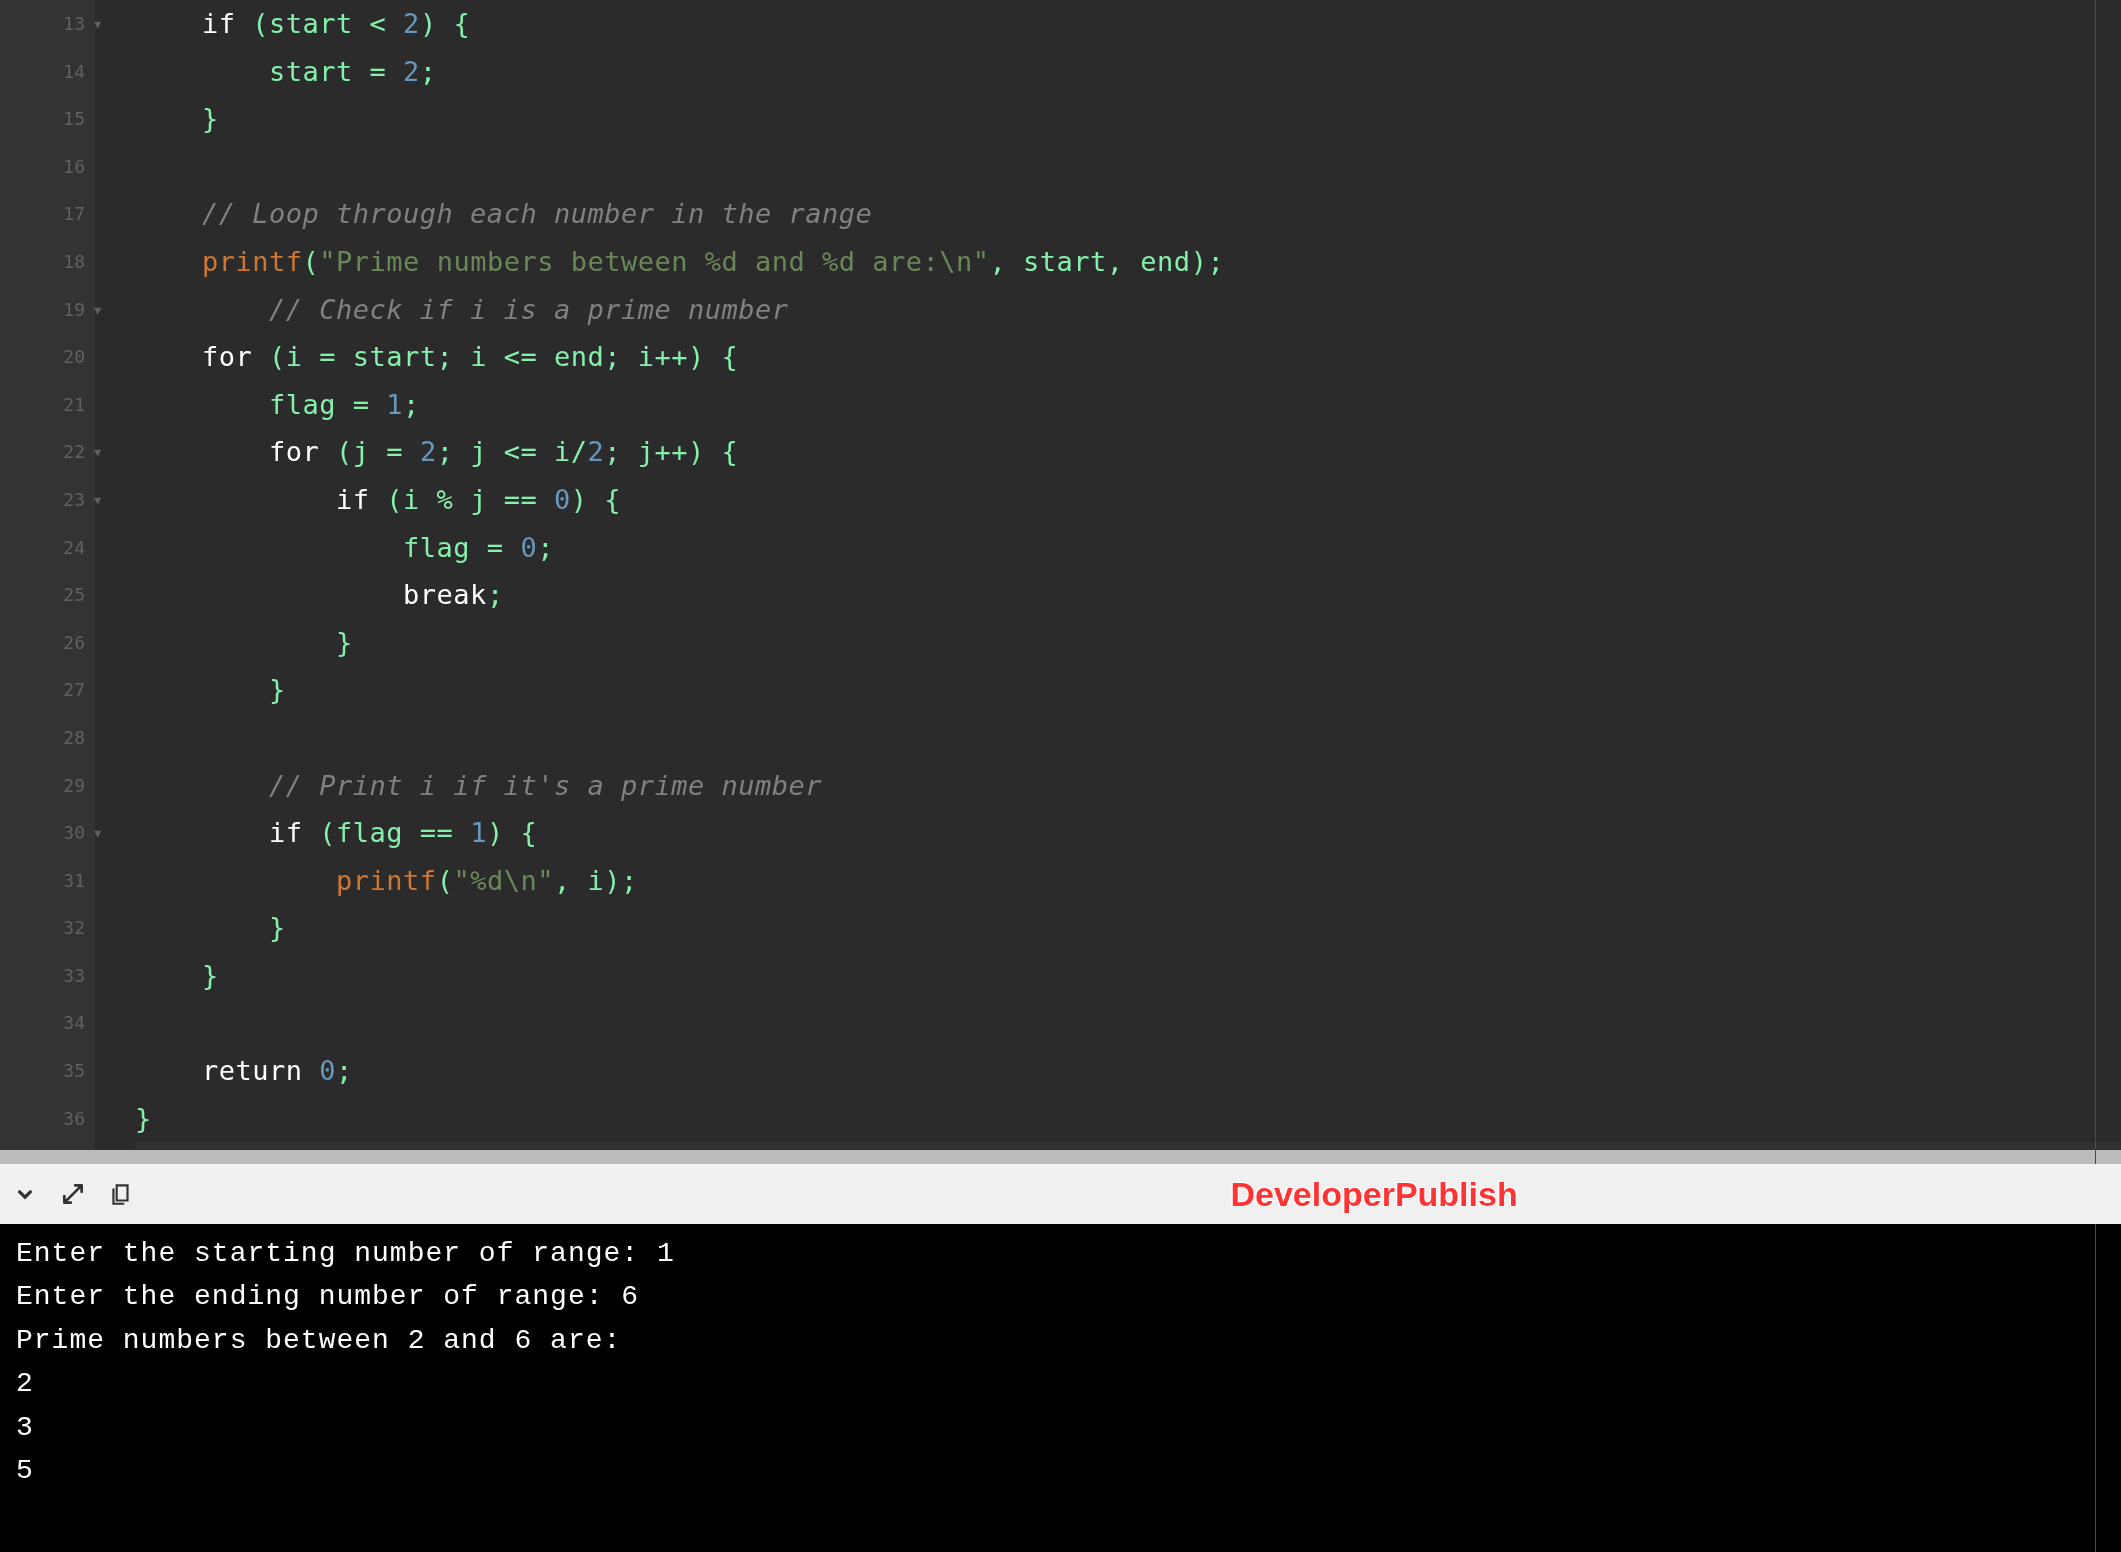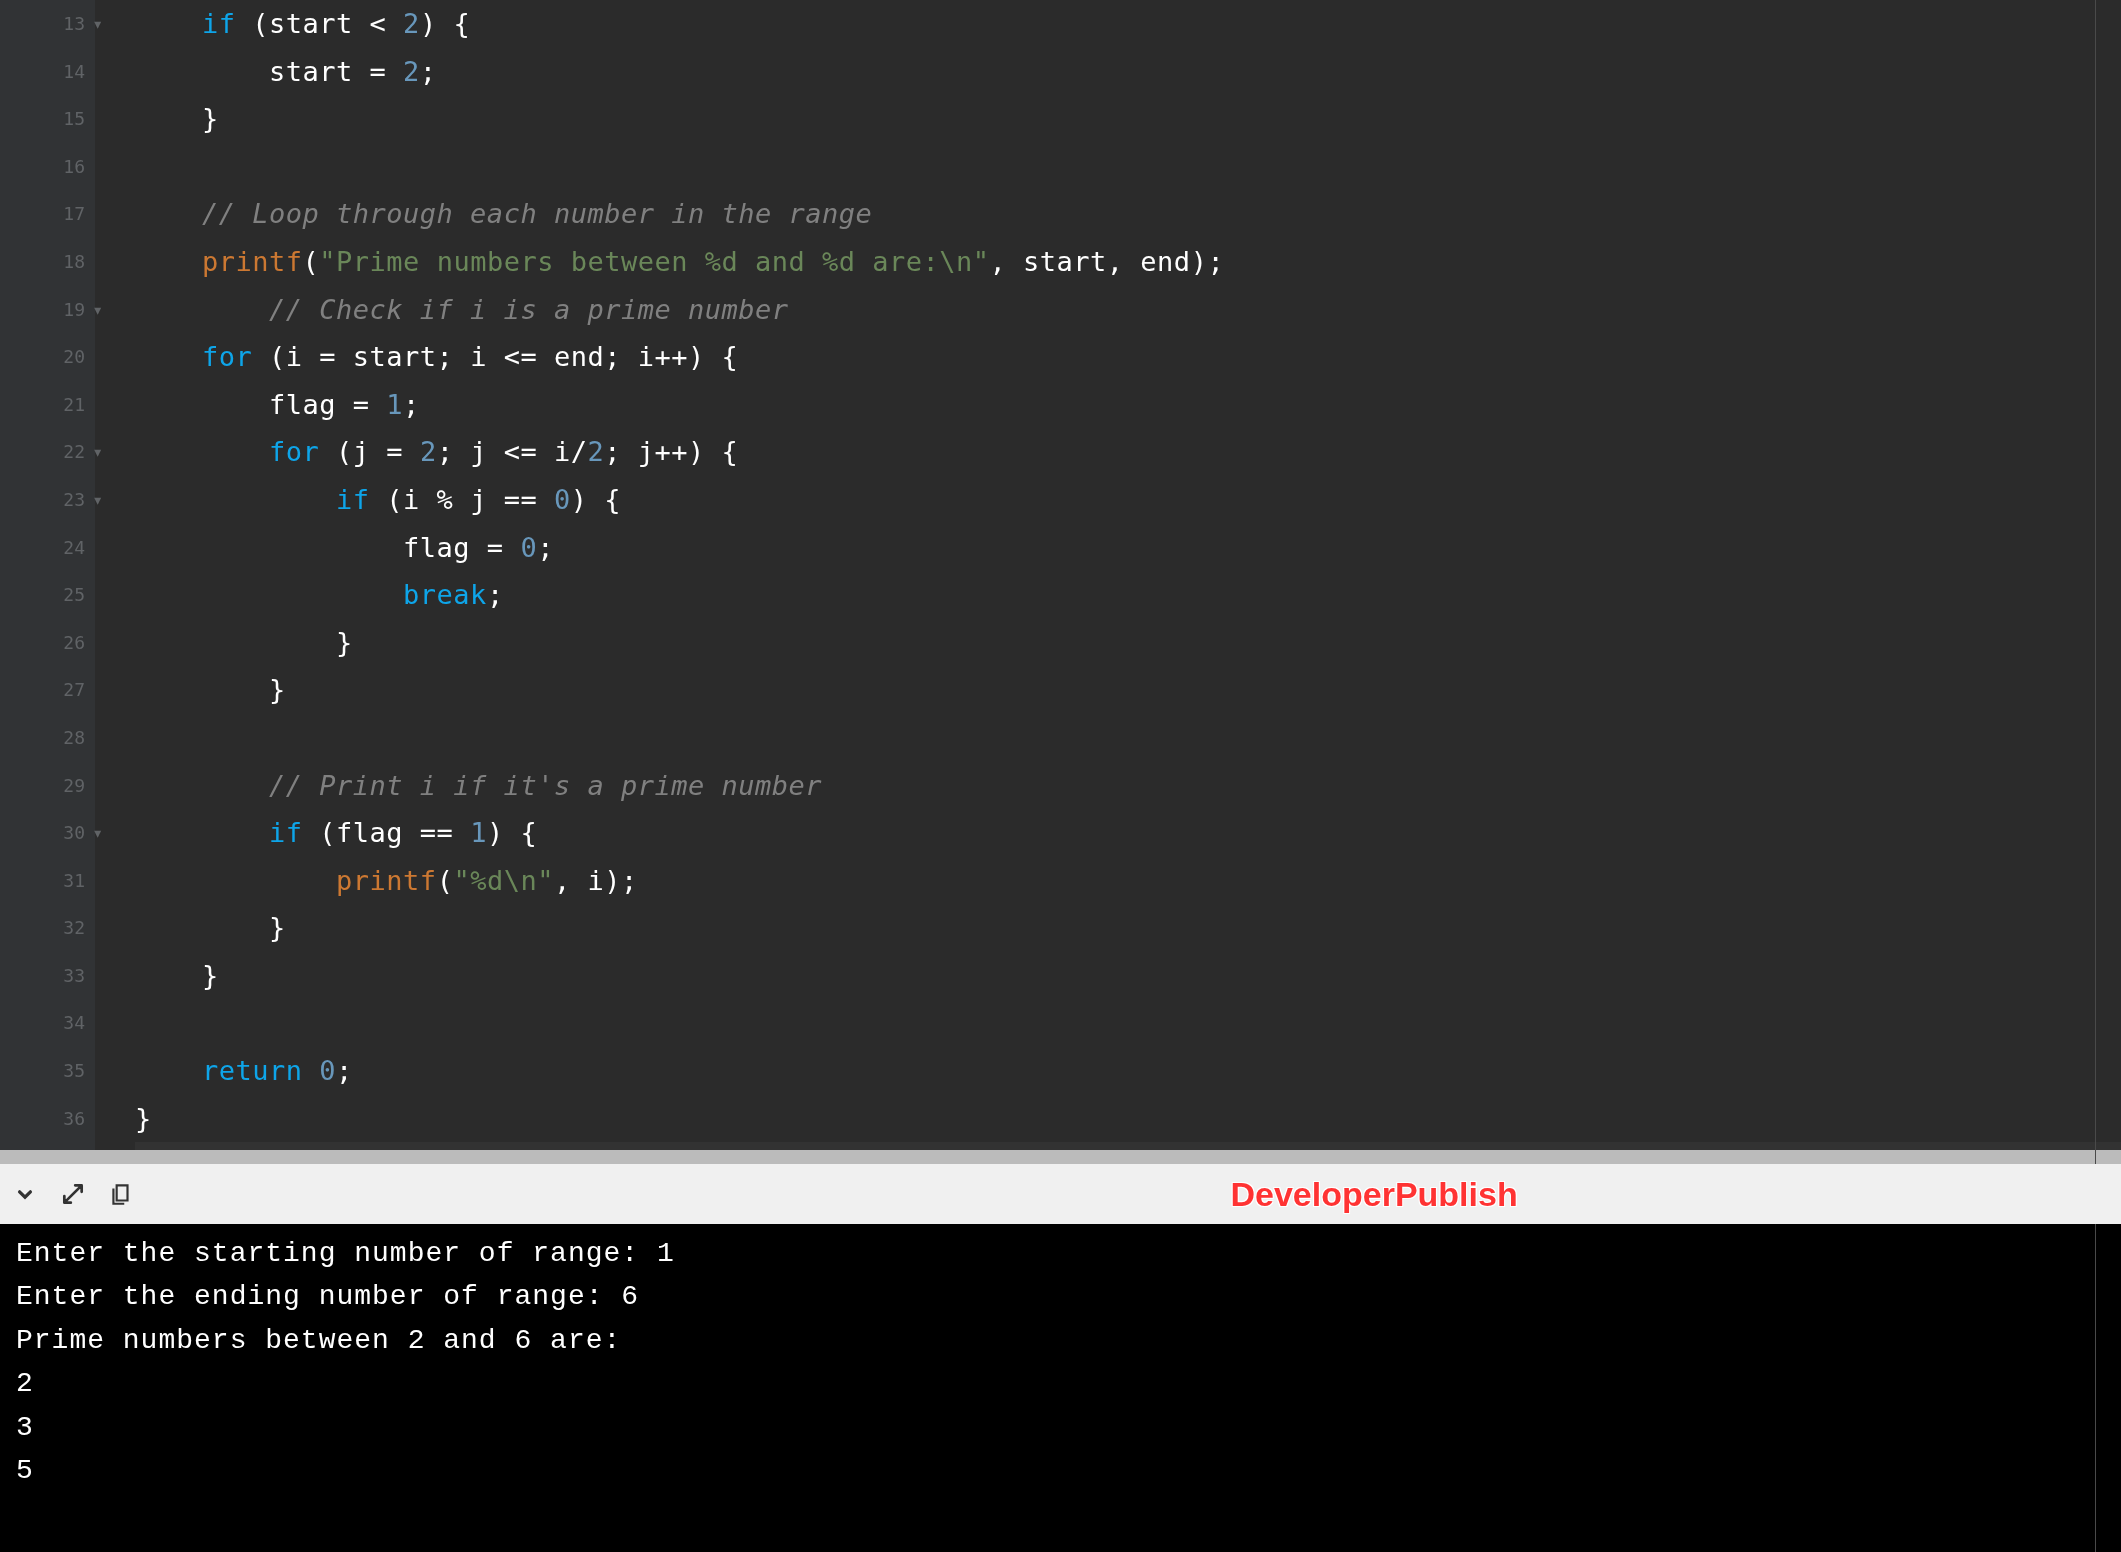--- a/index.html
+++ b/index.html
@@ -48,25 +48,25 @@
   .code-line {
     height: 47.6px;
     line-height: 47.6px;
     white-space: pre;
     font-size: 27px;
     letter-spacing: 0.5px;
   }
   .current-line {
     background: #323232;
   }
-  .tok-keyword { color: #0ea5e9; }
+  .tok-keyword { color: #ffffff; }
   .tok-string { color: #6a8759; }
   .tok-comment { color: #808080; font-style: italic; }
   .tok-number { color: #6897bb; }
-  .tok-default { color: #ffffff; }
+  .tok-default { color: #86efac; }
   .tok-printf { color: #cc7832; }
   .right-margin {
     position: absolute;
     right: 25px;
     top: 0;
     bottom: 0;
     width: 1px;
     background: #4a4a4a;
   }
   .divider-bar {

